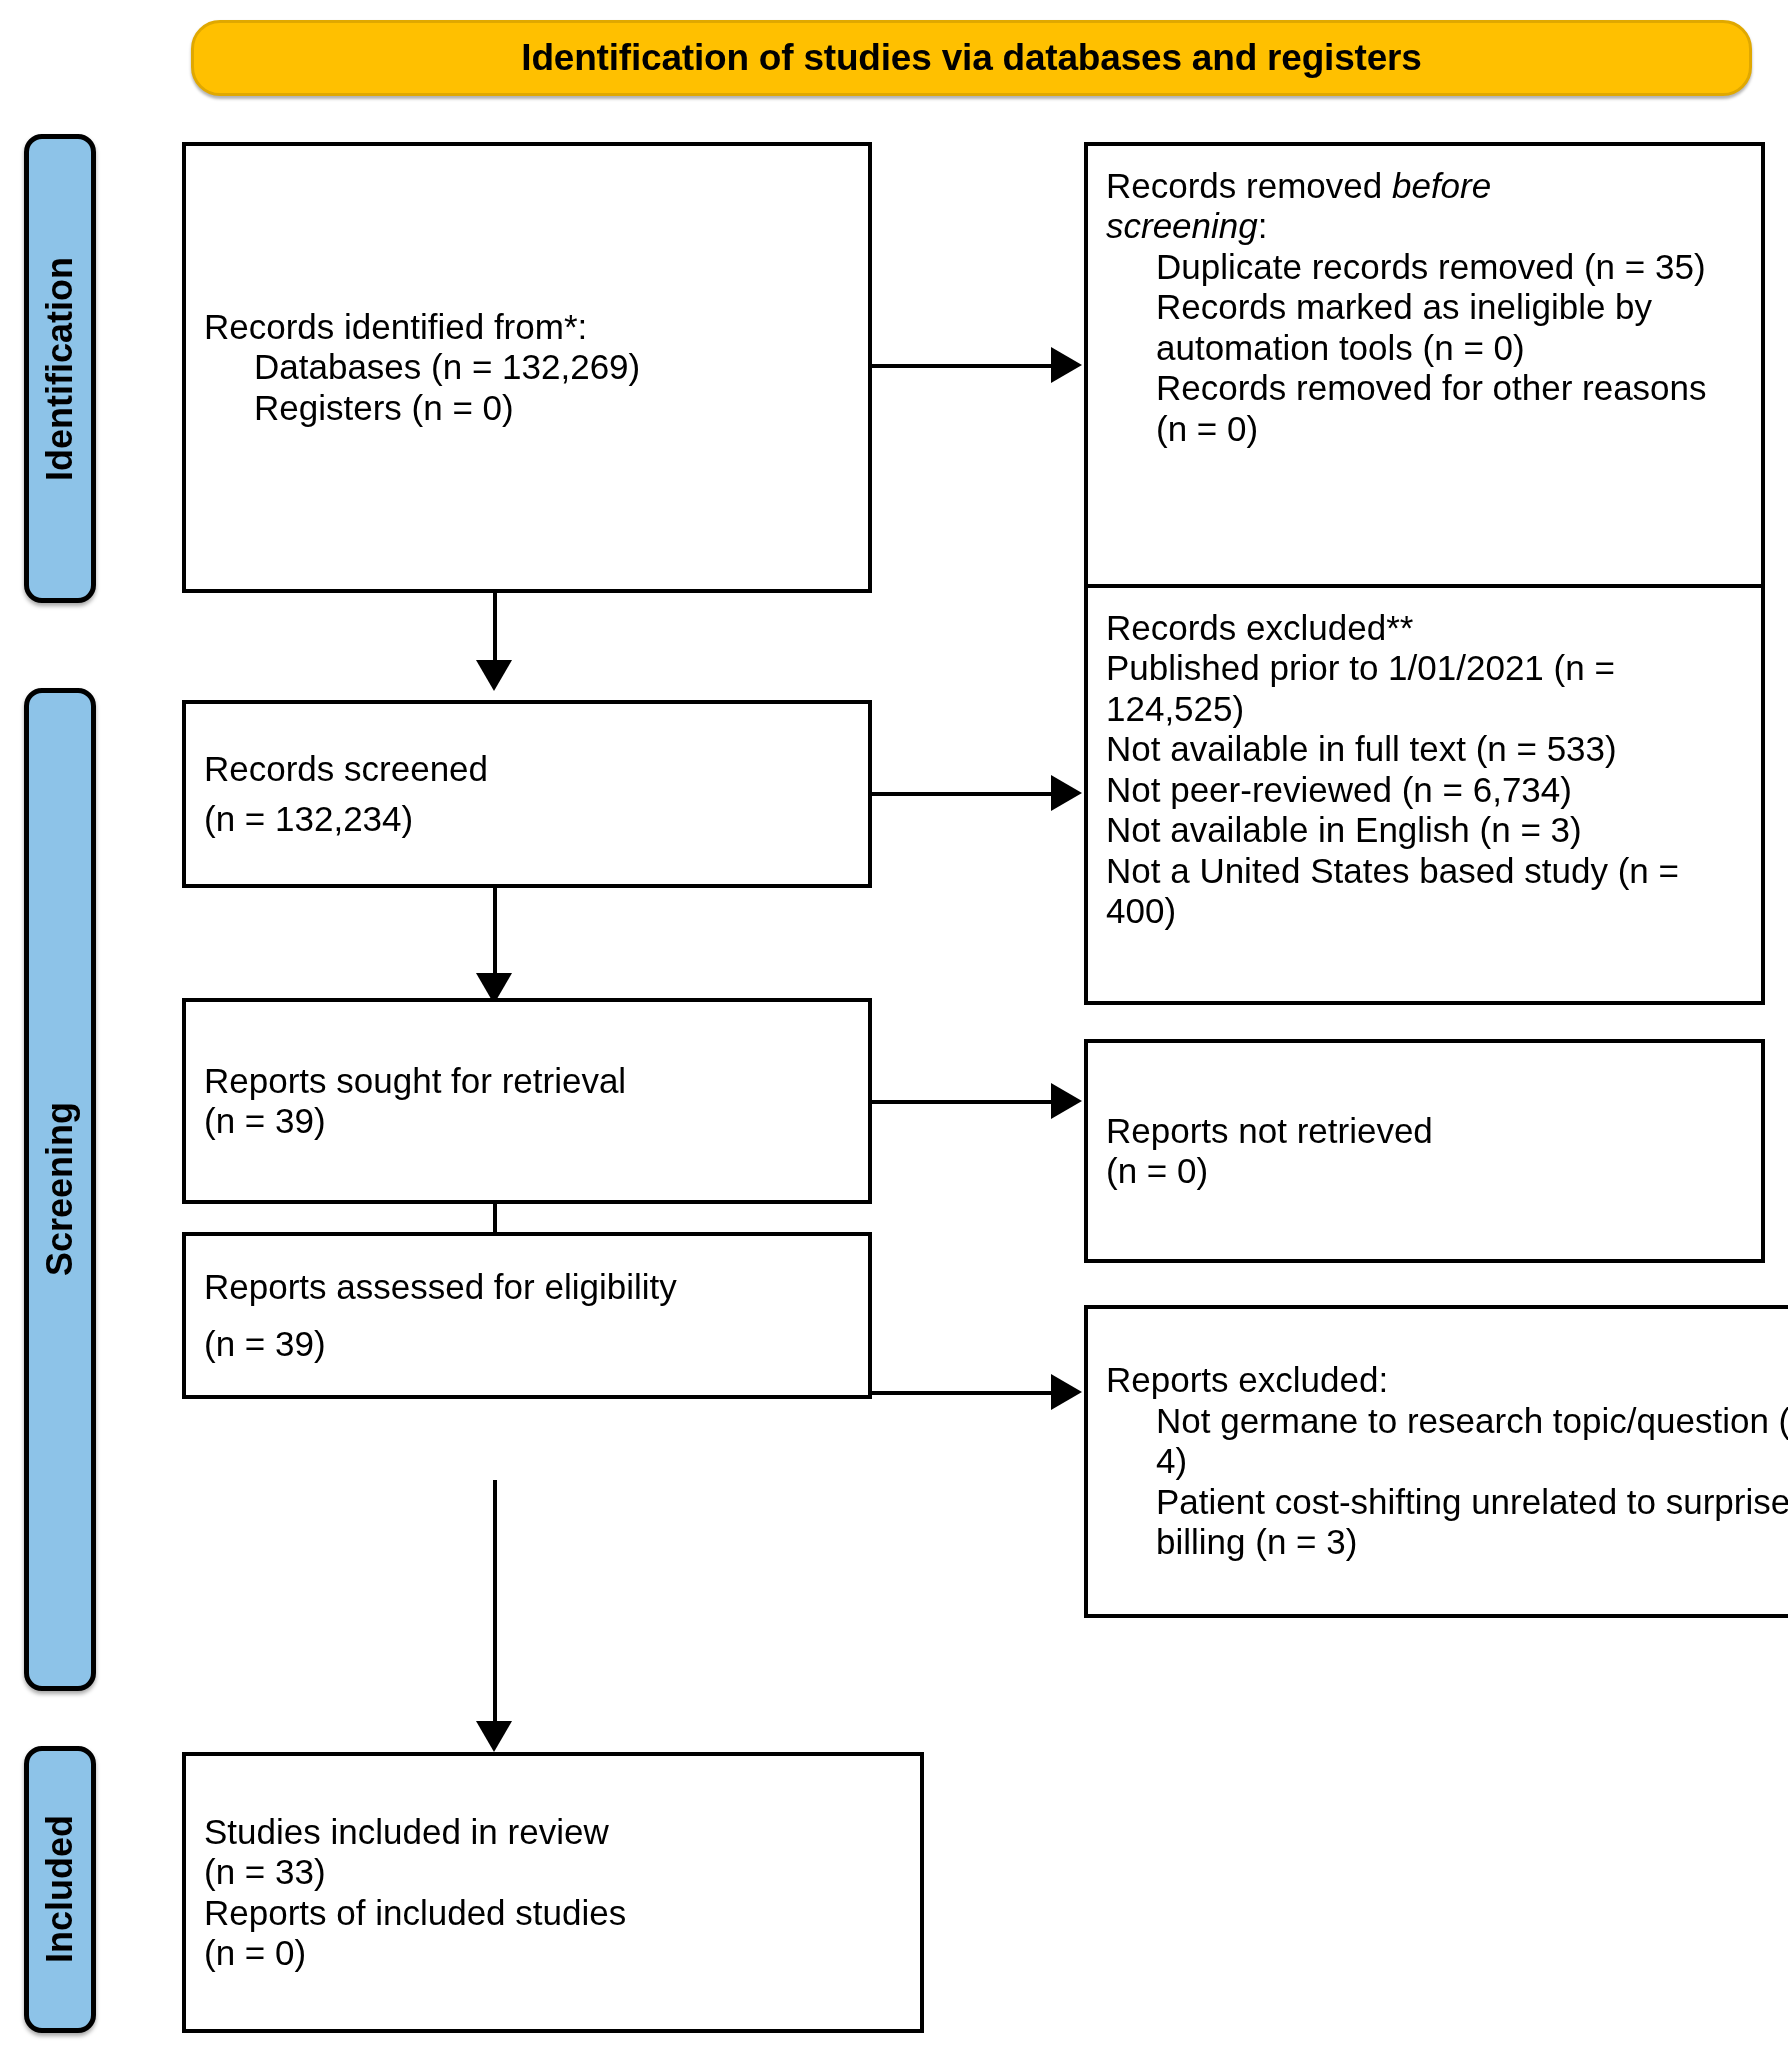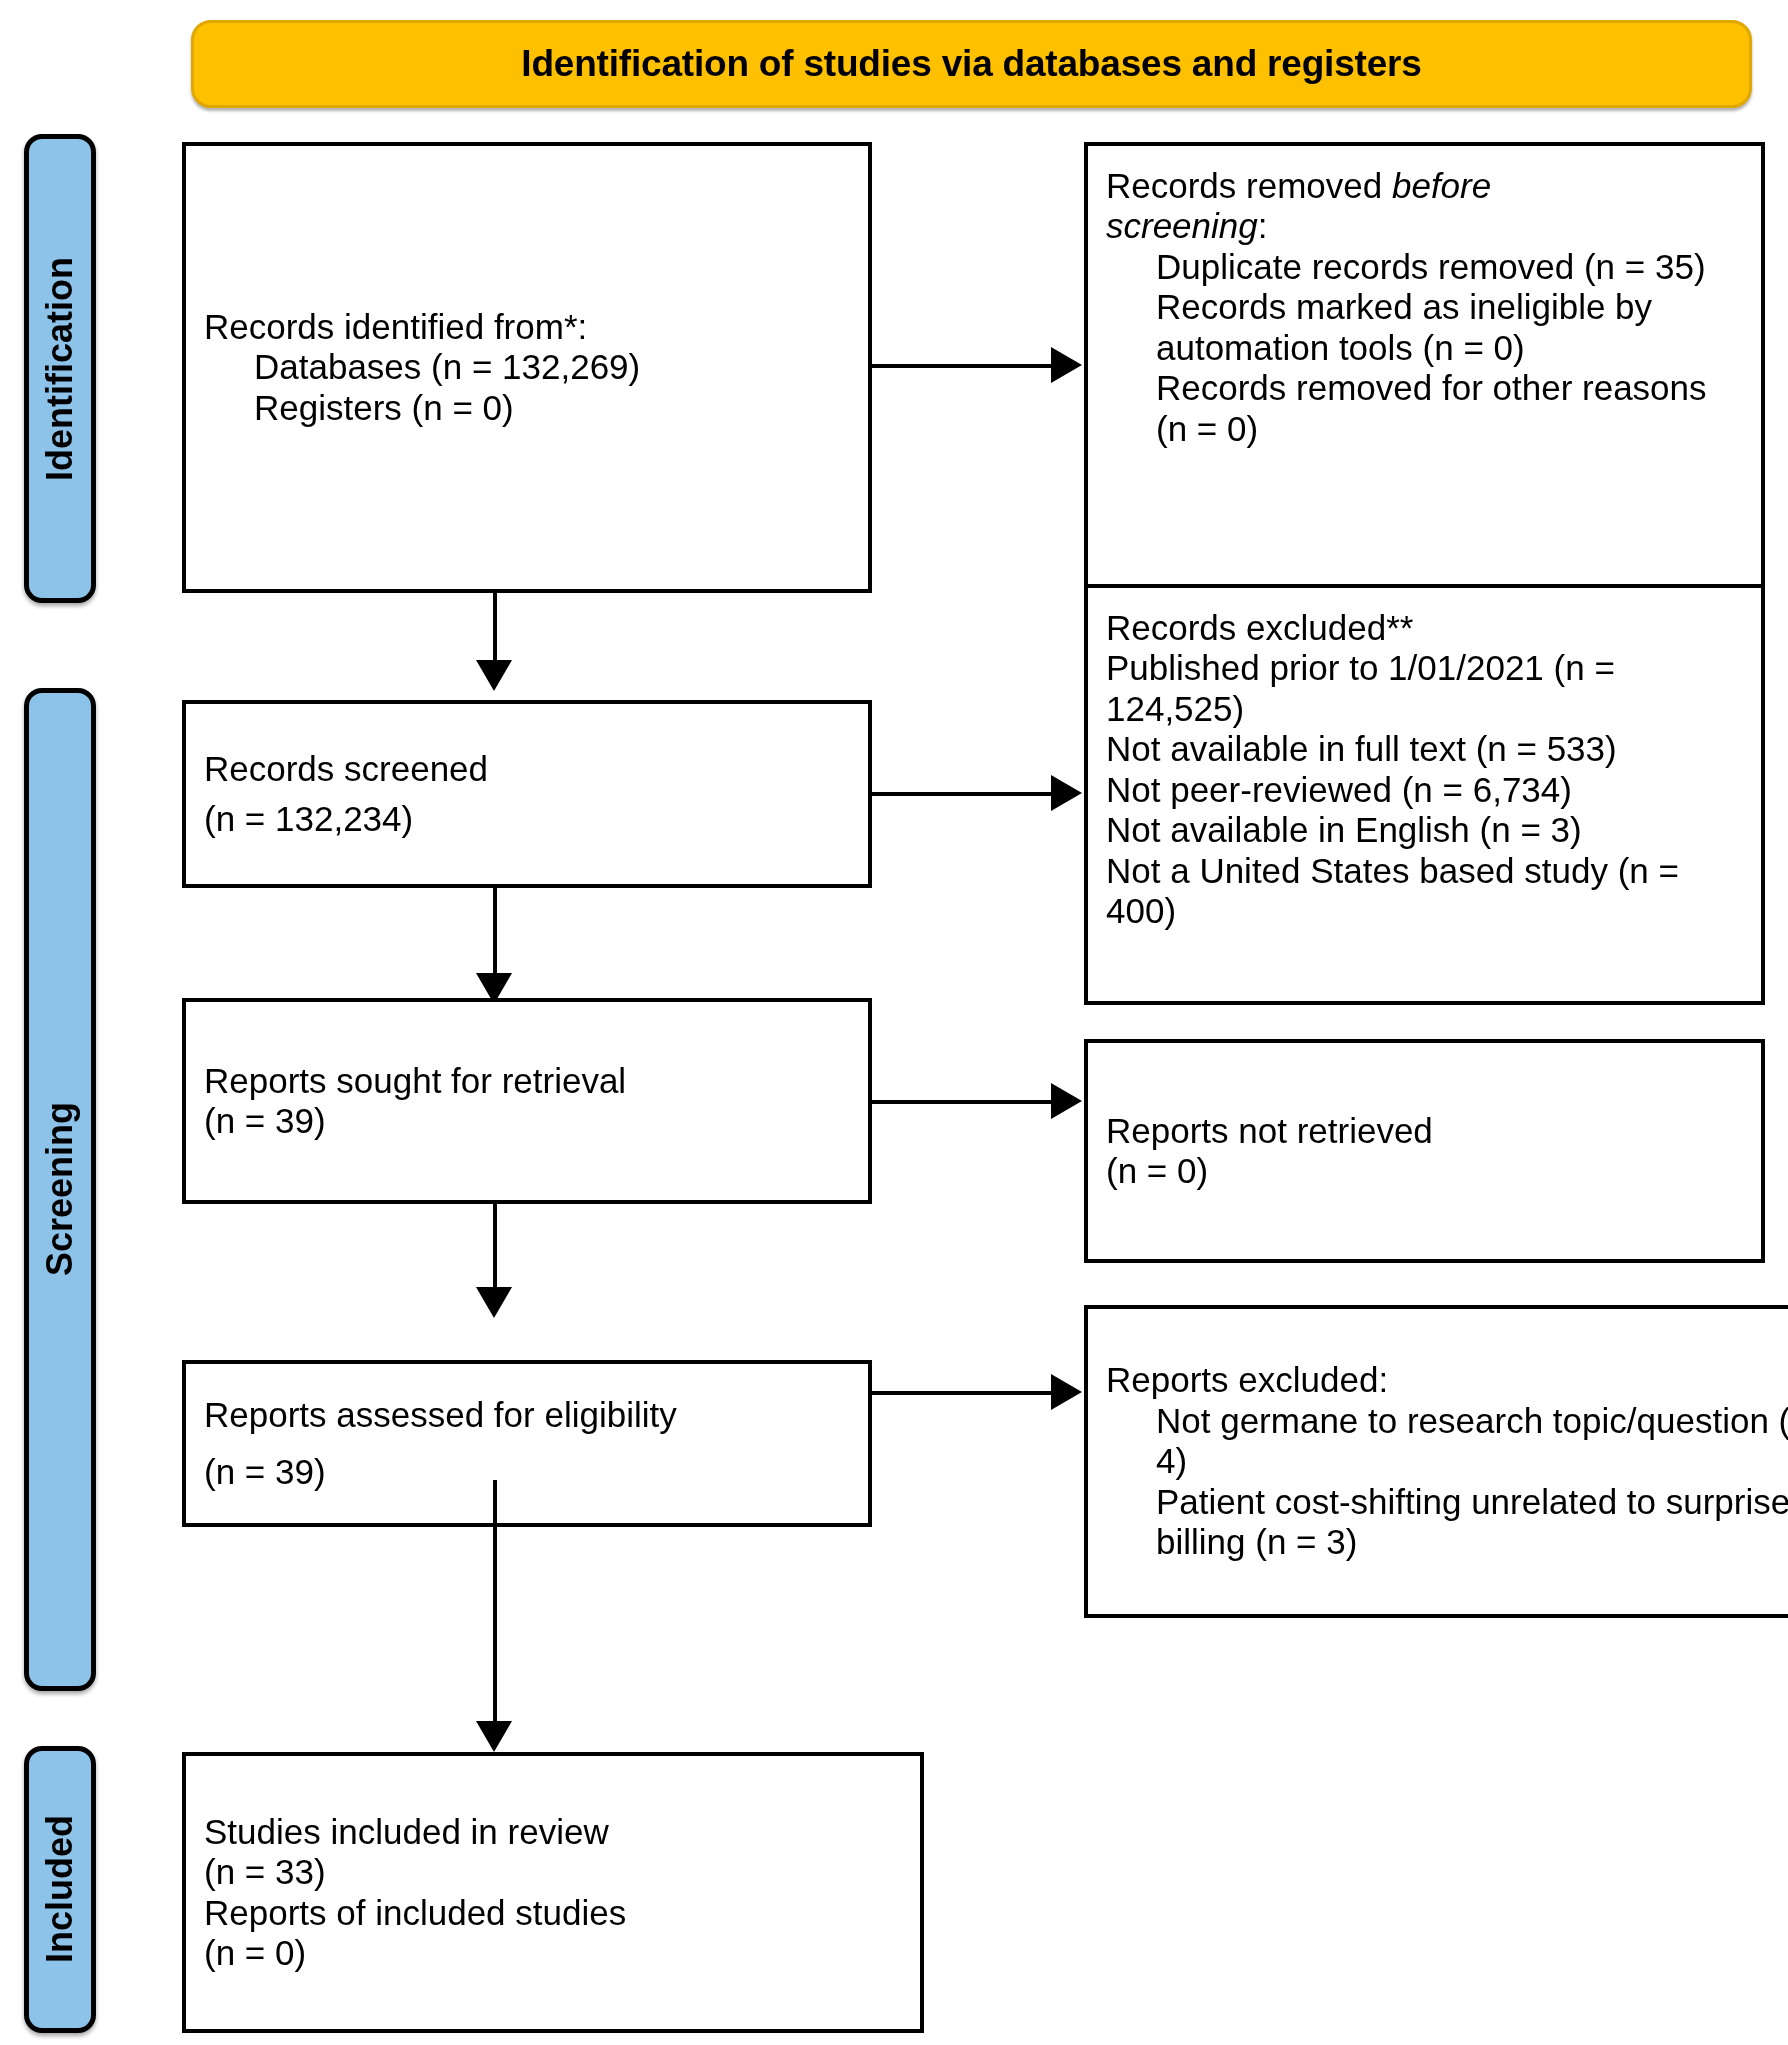--- a/index.html
+++ b/index.html
@@ -3,22 +3,22 @@
 <meta charset="utf-8">
 <style>
   html,body{margin:0;padding:0;background:#fff;}
   body{width:1788px;height:2046px;position:relative;
        font-family:"Liberation Sans","DejaVu Sans",sans-serif;color:#000;
        -webkit-font-smoothing:antialiased;}
   .abs{position:absolute;box-sizing:border-box;}
 
   
   .banner{
-    left:191px;top:19.7px;width:1561px;height:88px;
-    background:#FFC000;border:3px solid #E0A800;border-radius:20px;
+    left:191px;top:19.7px;width:1561px;height:76px;
+    background:#FFC000;border:3px solid #E0A800;border-radius:29px;
     display:flex;align-items:center;justify-content:center;
     box-shadow:0 2.4px 3px rgba(0,0,0,.30);
   }
   .banner-text{font-size:37px;font-weight:bold;letter-spacing:-0.2px;}
 
   
   .sidetab{
     background:#8DC3E8;border:5.4px solid #000;border-radius:18px;
     display:flex;align-items:center;justify-content:center;
     box-shadow:0 3px 4.2px rgba(0,0,0,.35);
@@ -121,21 +121,21 @@
   <p>Reports not retrieved</p>
   <p>(n = 0)</p>
 </div>
 
 <div class="abs hline" style="left:872px;top:1100px;width:179px;"></div>
 <div class="abs arrow-right" style="left:1051px;top:1083px;"></div>
 
 <div class="abs vline" style="left:493px;top:1204px;height:87px;"></div>
 <div class="abs arrow-down" style="left:476px;top:1287px;"></div>
 
-<div class="abs fbox" style="left:182px;top:1360px;width:690px;height:167px;gap:16px;">
+<div class="abs fbox" style="left:182px;top:1232px;width:690px;height:167px;gap:16px;">
   <p>Reports assessed for eligibility</p>
   <p>(n = 39)</p>
 </div>
 
 <div class="abs fbox" style="left:1084px;top:1305px;width:814px;height:313px;">
   <p>Reports excluded:</p>
   <p class="hang"><span class="pad"></span><span>Not germane to research topic/question (n = 4)</span></p>
   <p class="hang"><span class="pad"></span><span>Patient cost-shifting unrelated to surprise billing (n = 3)</span></p>
 </div>
 

